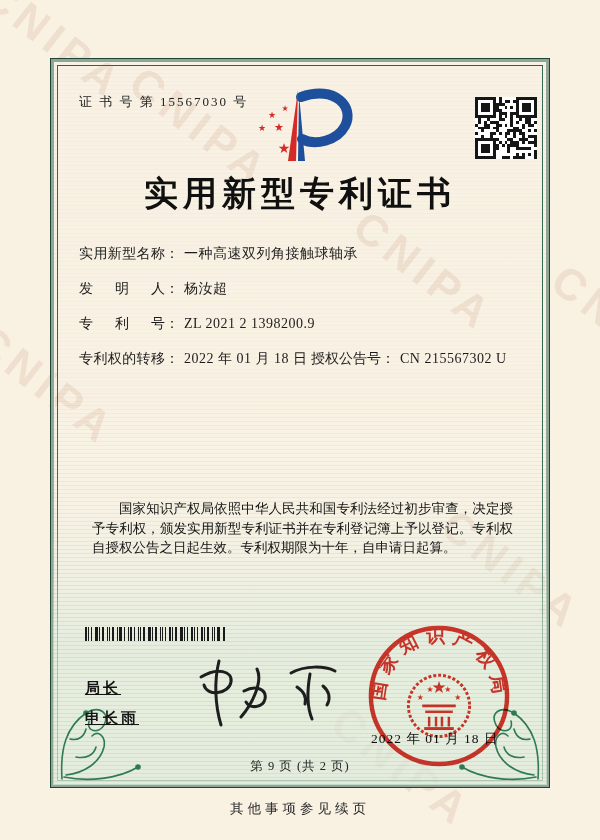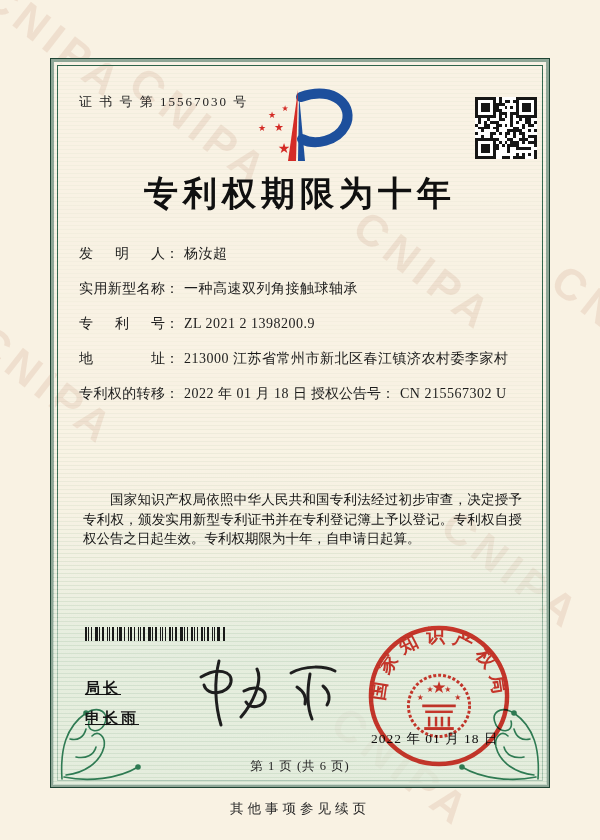--- a/index.html
+++ b/index.html
@@ -45,21 +45,21 @@
   }
   .fields{position:absolute;left:28px;top:186px;width:446px;z-index:2;font-size:14px;}
   .frow{position:relative;height:22px;margin-bottom:13px;white-space:nowrap;}
   .flabel{display:inline-block;width:86px;text-align:justify;text-align-last:justify;vertical-align:top;}
   .fvalue{margin-left:5px;letter-spacing:.5px;}
   .pair2{position:absolute;left:232px;top:0;}
   .paras{
     position:absolute;left:28px;top:427px;width:447px;z-index:2;
     font-size:13.5px;line-height:19.5px;text-align:justify;color:#141414;
   }
-  .paras p{margin:4px;text-indent:2em;}
+  .paras p{margin:13px;text-indent:2em;}
   .barcode{position:absolute;left:34px;top:568px;width:160px;height:14px;display:flex;z-index:2;}
   .barcode i{display:inline-block;height:100%;background:#1a1a1a;flex:none;}
   .signer{position:absolute;left:34px;z-index:3;font-family:"Liberation Sans","DejaVu Sans",sans-serif;
     font-size:15px;font-weight:600;letter-spacing:3px;color:#151515;text-decoration:underline;}
   .signer.role{top:620px;}
   .signer.name{top:650px;text-align:center;}
   .sig{position:absolute;left:138px;top:590px;width:170px;height:92px;z-index:3;}
   .seal{position:absolute;left:314px;top:563px;width:148px;height:148px;z-index:5;
     mix-blend-mode:multiply;opacity:.93;}
   .sealdate{position:absolute;left:320px;top:671px;z-index:4;font-size:13.5px;letter-spacing:1px;color:#111;white-space:nowrap;}
@@ -541,34 +541,31 @@
         <i class="on"></i>
         <i class="on"></i>
         <i class="on"></i>
         <i class="on"></i>
         <i></i>
         <i></i>
         <i></i>
         <i class="on"></i>
       </div>
 
-    <div class="title">专利权期限为十年</div>
+    <div class="title">实用新型专利证书</div>
 
     <div class="fields">
+      <div class="frow">
+        <span class="flabel">实用新型名称</span><span>：</span><span class="fvalue">一种高速双列角接触球轴承</span>
+      </div>
       <div class="frow">
         <span class="flabel">发明人</span><span>：</span><span class="fvalue">杨汝超</span>
       </div>
       <div class="frow">
-        <span class="flabel">实用新型名称</span><span>：</span><span class="fvalue">一种高速双列角接触球轴承</span>
-      </div>
-      <div class="frow">
         <span class="flabel">专利号</span><span>：</span><span class="fvalue">ZL 2021 2 1398200.9</span>
-      </div>
-      <div class="frow">
-        <span class="flabel">地址</span><span>：</span><span class="fvalue">213000 江苏省常州市新北区春江镇济农村委李家村</span>
       </div>
       <div class="frow">
         <span class="flabel">专利权的转移</span><span>：</span><span class="fvalue">2022 年 01 月 18 日</span>
         <span class="pair2">
           <span>授权公告号</span><span>：</span><span class="fvalue">CN 215567302 U</span>
         </span>
       </div>
     </div>
 
     <div class="paras">
@@ -678,17 +675,17 @@
         <path d="M30 26 C44 18 54 26 48 38 C43 47 30 45 33 34"></path>
         <path d="M10 88 C28 86 44 76 48 60 C50 49 42 43 36 49"></path>
         <path d="M8 90 C32 95 62 92 82 80"></path>
         <path d="M20 70 C30 72 38 68 40 60"></path>
         <path d="M14 52 C22 54 28 50 30 42"></path>
         <circle cx="30" cy="26" r="2" fill="#2e7a52"></circle>
         <circle cx="82" cy="80" r="2" fill="#2e7a52"></circle>
       </g>
     </svg>
 
-    <div class="pagenum">第 1 页 (共 6 页)</div>
+    <div class="pagenum">第 9 页 (共 2 页)</div>
   </div>
 
   <div class="footnote">其他事项参见续页</div>
 </div>
 
 </body></html>

